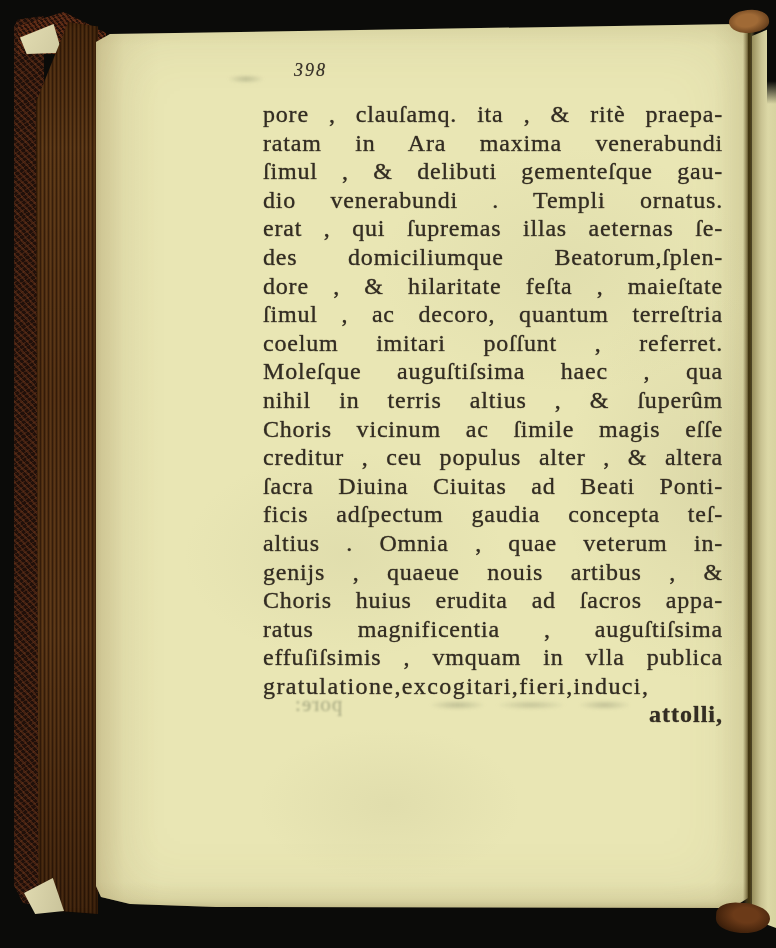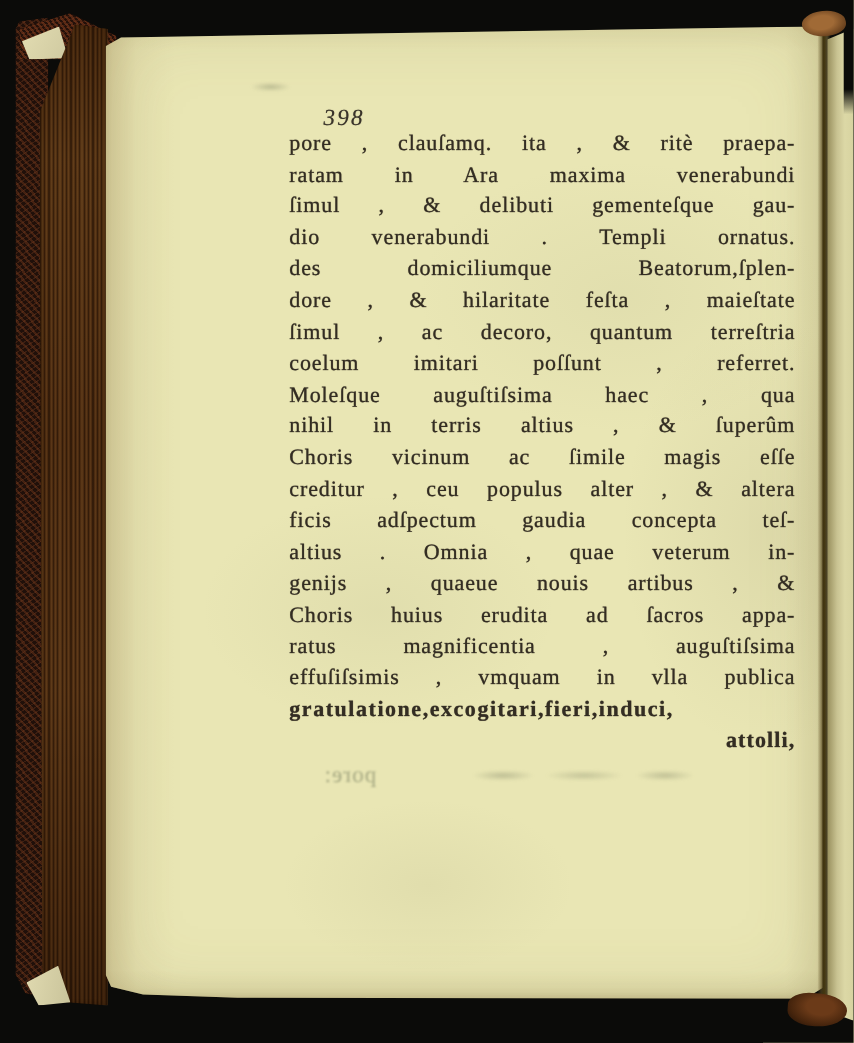--- a/index.html
+++ b/index.html
@@ -66,38 +66,38 @@
       linear-gradient(270deg, rgba(118,108,58,0.12), transparent 34px),
       linear-gradient(0deg, rgba(118,98,48,0.14), transparent 30px),
       linear-gradient(180deg, rgba(118,98,48,0.08), transparent 26px);
     box-shadow:inset 0 0 70px rgba(122,106,56,0.18), inset 0 -8px 10px -5px rgba(92,64,22,0.35);
     clip-path:polygon(0px 22px, 14px 14px, 640px 4px, 652px 8px, 652px 878px, 636px 888px,
                       120px 887px, 34px 884px, 5px 877px, 0px 866px);
   }
 
   .page-number{
     position:absolute;left:198px;top:40px;
-    font-size:21px;font-style:italic;letter-spacing:2px;
-    color:#39332a;text-shadow:0 0 0.7px rgba(52,46,36,0.6);margin-top:35px;
+    font-size:18px;font-style:italic;letter-spacing:2px;
+    color:#39332a;text-shadow:0 0 0.7px rgba(52,46,36,0.6);
   }
 
   .text-block{
-    position:absolute;left:167px;top:96px;width:460px;
+    position:absolute;left:167px;top:80px;width:460px;
     color:#332d23;
-    font-size:20px;
+    font-size:24px;
     letter-spacing:0.8px;
     -webkit-text-stroke:0.35px rgba(52,45,34,0.55);
     text-shadow:0 0 0.7px rgba(52,45,34,0.5);
   }
   .line{
     line-height:28.6px;height:28.6px;
     text-align:justify;text-align-last:justify;
     white-space:normal;
   }
-  .line.spread{letter-spacing:1.4px;font-weight:bold;}
+  .line.spread{letter-spacing:1.4px;}
   .line.last{text-align-last:right;letter-spacing:1px;font-weight:bold;}
 
   
   .ghost-word{
     position:absolute;left:198px;top:672px;
     transform:scaleX(-1);
     font-size:21px;letter-spacing:1px;
     color:rgba(112,118,90,0.55);
     filter:blur(1.1px);
   }
@@ -156,28 +156,30 @@
 
   <div class="page">
     <div class="ghost-smudge-2"></div>
     <div class="page-number">398</div>
 
     <div class="text-block">
       <div class="line">pore , clauſamq. ita , &amp; ritè praepa-</div>
       <div class="line">ratam in Ara maxima venerabundi</div>
       <div class="line">ſimul , &amp; delibuti gementeſque gau-</div>
       <div class="line">dio venerabundi . Templi ornatus.</div>
+      <div class="line">erat , qui ſupremas illas aeternas ſe-</div>
       <div class="line">des domiciliumque Beatorum,ſplen-</div>
       <div class="line">dore , &amp; hilaritate feſta , maieſtate</div>
       <div class="line">ſimul , ac decoro, quantum terreſtria</div>
       <div class="line">coelum imitari poſſunt , referret.</div>
       <div class="line">Moleſque auguſtiſsima haec , qua</div>
       <div class="line">nihil in terris altius , &amp; ſuperûm</div>
       <div class="line">Choris vicinum ac ſimile magis eſſe</div>
       <div class="line">creditur , ceu populus alter , &amp; altera</div>
+      <div class="line">ſacra Diuina Ciuitas ad Beati Ponti-</div>
       <div class="line">ficis adſpectum gaudia concepta teſ-</div>
       <div class="line">altius . Omnia , quae veterum in-</div>
       <div class="line">genijs , quaeue nouis artibus , &amp;</div>
       <div class="line">Choris huius erudita ad ſacros appa-</div>
       <div class="line">ratus magnificentia , auguſtiſsima</div>
       <div class="line">effuſiſsimis , vmquam in vlla publica</div>
       <div class="line spread">gratulatione,excogitari,fieri,induci,</div>
       <div class="line last">attolli,</div>
     </div>
 

